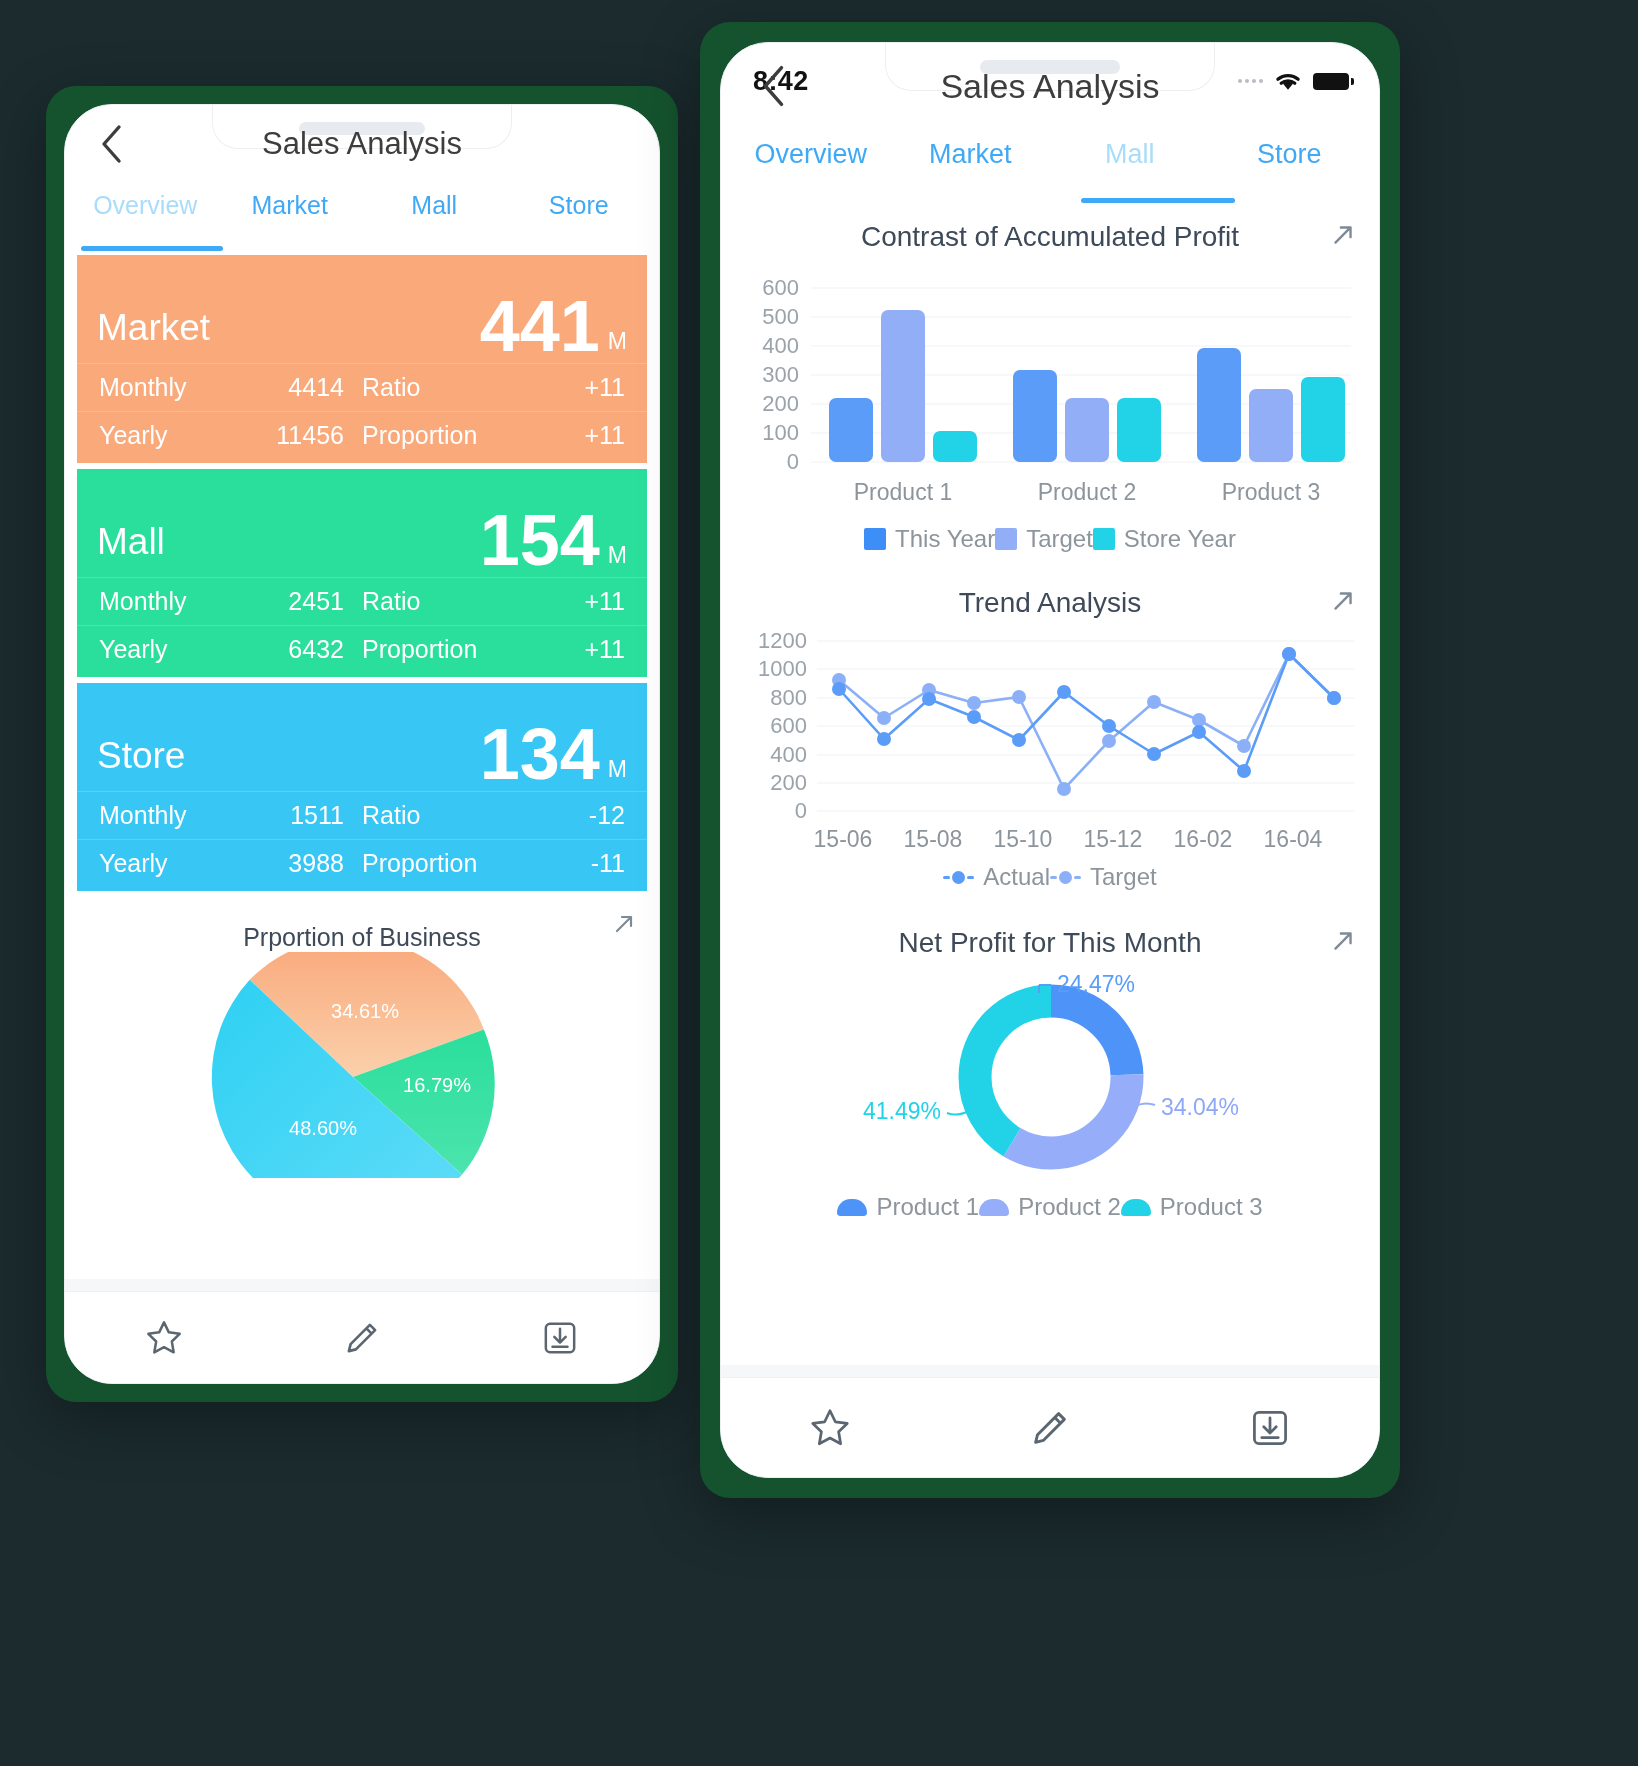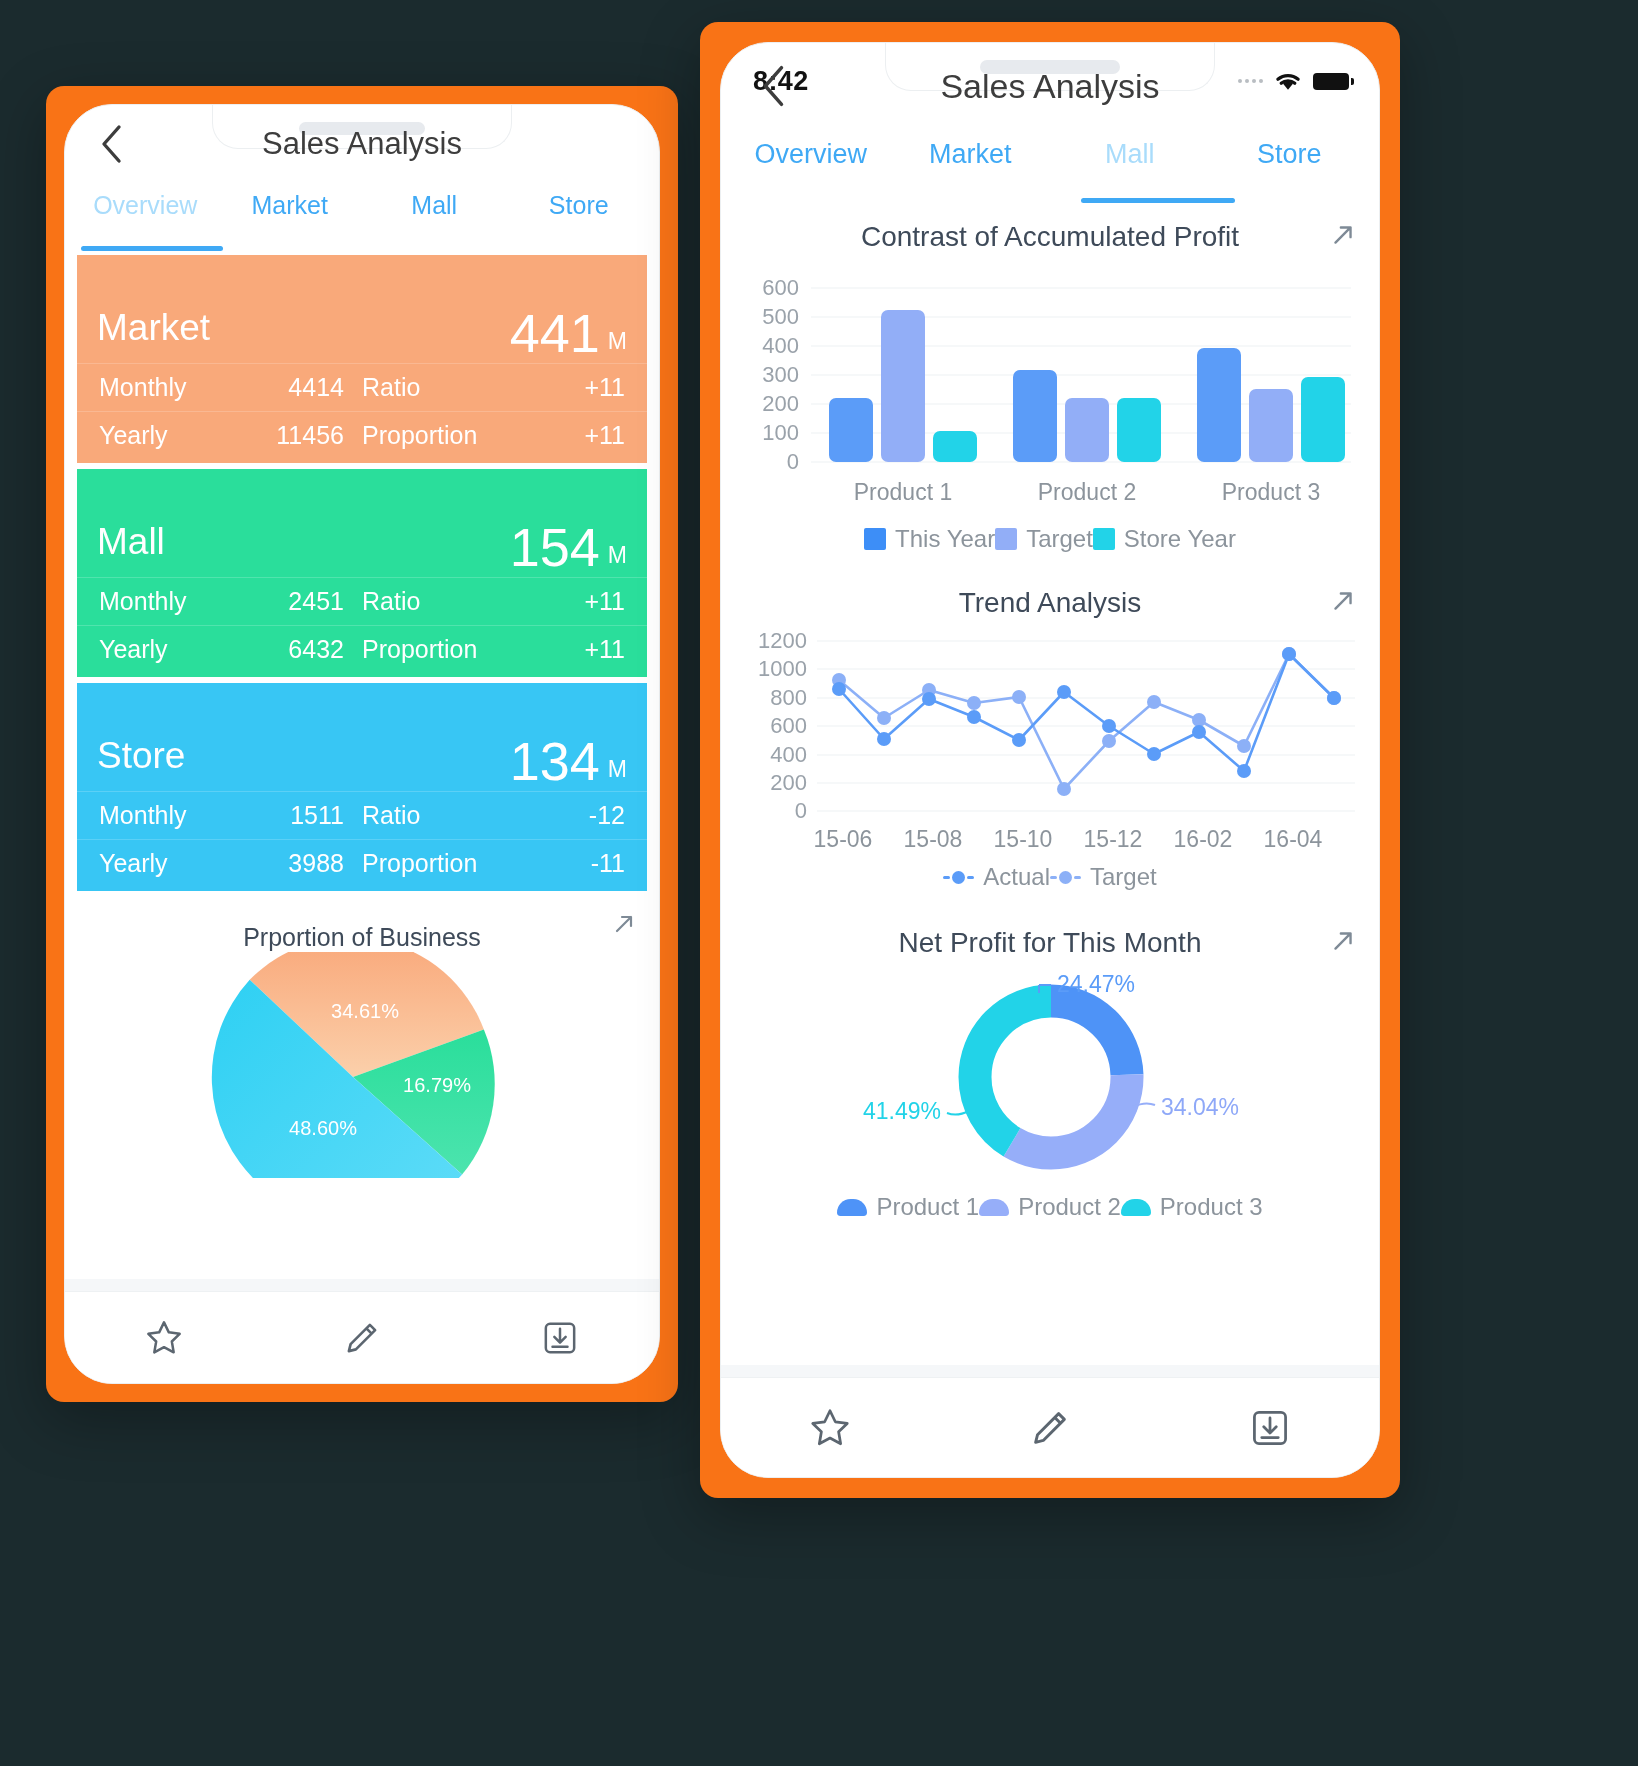--- a/index.html
+++ b/index.html
@@ -7,22 +7,22 @@
     width: 1638px; height: 1766px;
     background: #1b2b2e;
     font-family: "Liberation Sans", sans-serif;
     overflow: hidden;
   }
   .stage { position: relative; width: 1638px; height: 1766px; }
 
   
   .phone {
     position: absolute;
-    background: #f97316;
-    border-radius: 18px;
+    background: #14532d;
+    border-radius: 30px;
     box-shadow: 0 18px 60px rgba(0,0,0,.30);
     overflow: hidden;
   }
   .phone-inner {
     position: absolute;
     background: #fff;
     border: 1px solid #eceff1;
     border-radius: 48px;
     overflow: hidden;
   }
@@ -100,21 +100,21 @@
     background: #3fa9f5;
   }
   #phone-left .tab-underline  { left: 16px; width: 142px; }
   #phone-right .tab-underline { left: 360px; width: 154px; }
 
   
   .cards { padding: 0 12px; }
   .kpi-card { position: relative; color: #fff; margin-bottom: 6px; padding: 12px 0 4px; }
   .kpi-top { display: flex; align-items: flex-end; padding: 0 20px 4px; height: 96px; }
   .kpi-name { font-size: 37px; font-weight: 400; flex: 1; padding-bottom: 10px; }
-  .kpi-value { font-size: 54px; line-height: .92; font-weight: 400; text-align: center; }
+  .kpi-value { font-size: 72px; line-height: .92; font-weight: 700; text-align: center; }
   .kpi-unit { font-size: 23px; margin-left: 8px; align-self: flex-end;
               padding-bottom: 4px; }
   .kpi-row {
     display: flex; align-items: center; font-size: 25px;
     padding: 9px 22px 9px 22px; border-top: 1px solid rgba(255,255,255,.18);
   }
   .kpi-row .c1 { width: 28%; }
   .kpi-row .c2 { width: 22%; text-align: right; padding-right: 18px; }
   .kpi-row .c3 { width: 32%; }
   .kpi-row .c4 { width: 18%; text-align: right; }

